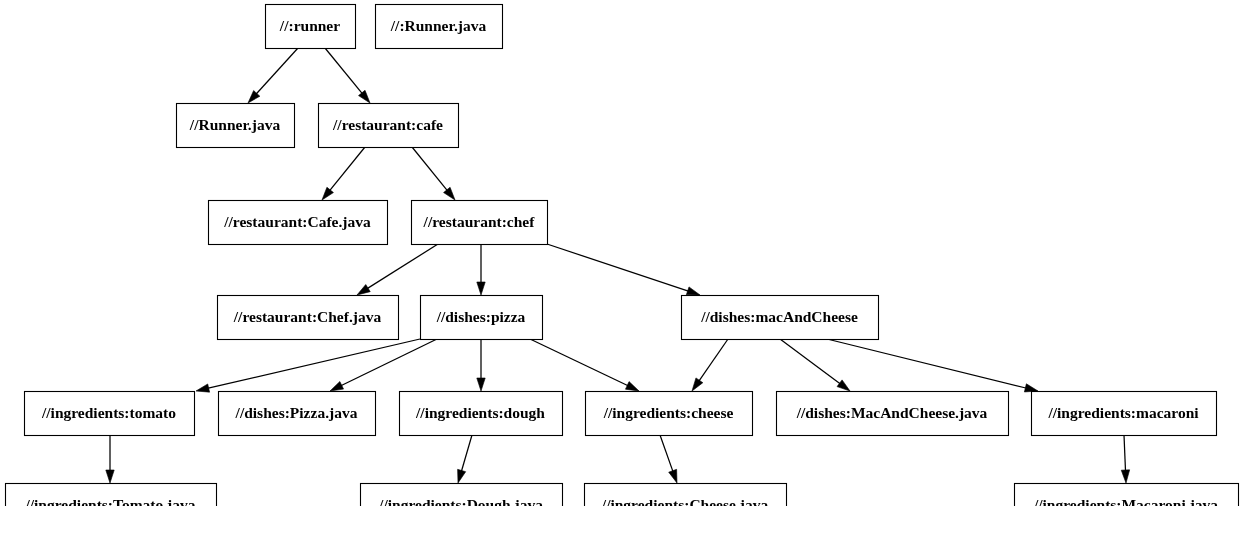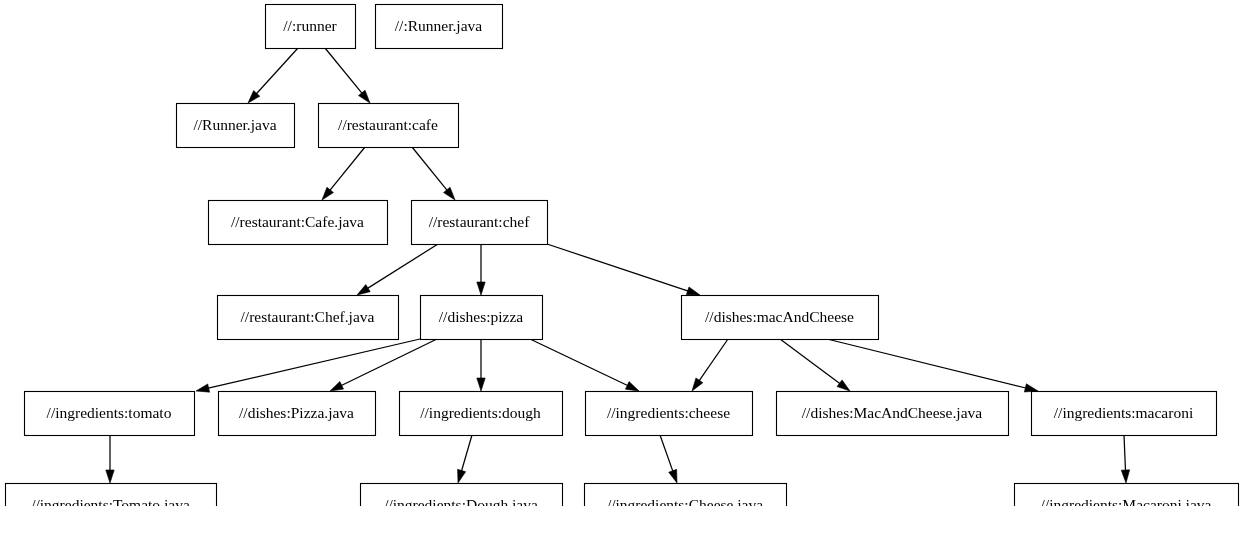--- a/index.html
+++ b/index.html
@@ -7,20 +7,21 @@
     padding: 0;
     background: #ffffff;
   }
   #graph-root {
     position: relative;
     width: 1242px;
     height: 506px;
     background: #ffffff;
     font-family: "Liberation Serif", "DejaVu Serif", serif;
     overflow: hidden;
+    font-weight: bold;
   }
   #graph-svg {
     position: absolute;
     left: 0;
     top: 0;
     width: 1242px;
     height: 539px;
     display: block;
   }
   .gnode-rect {

